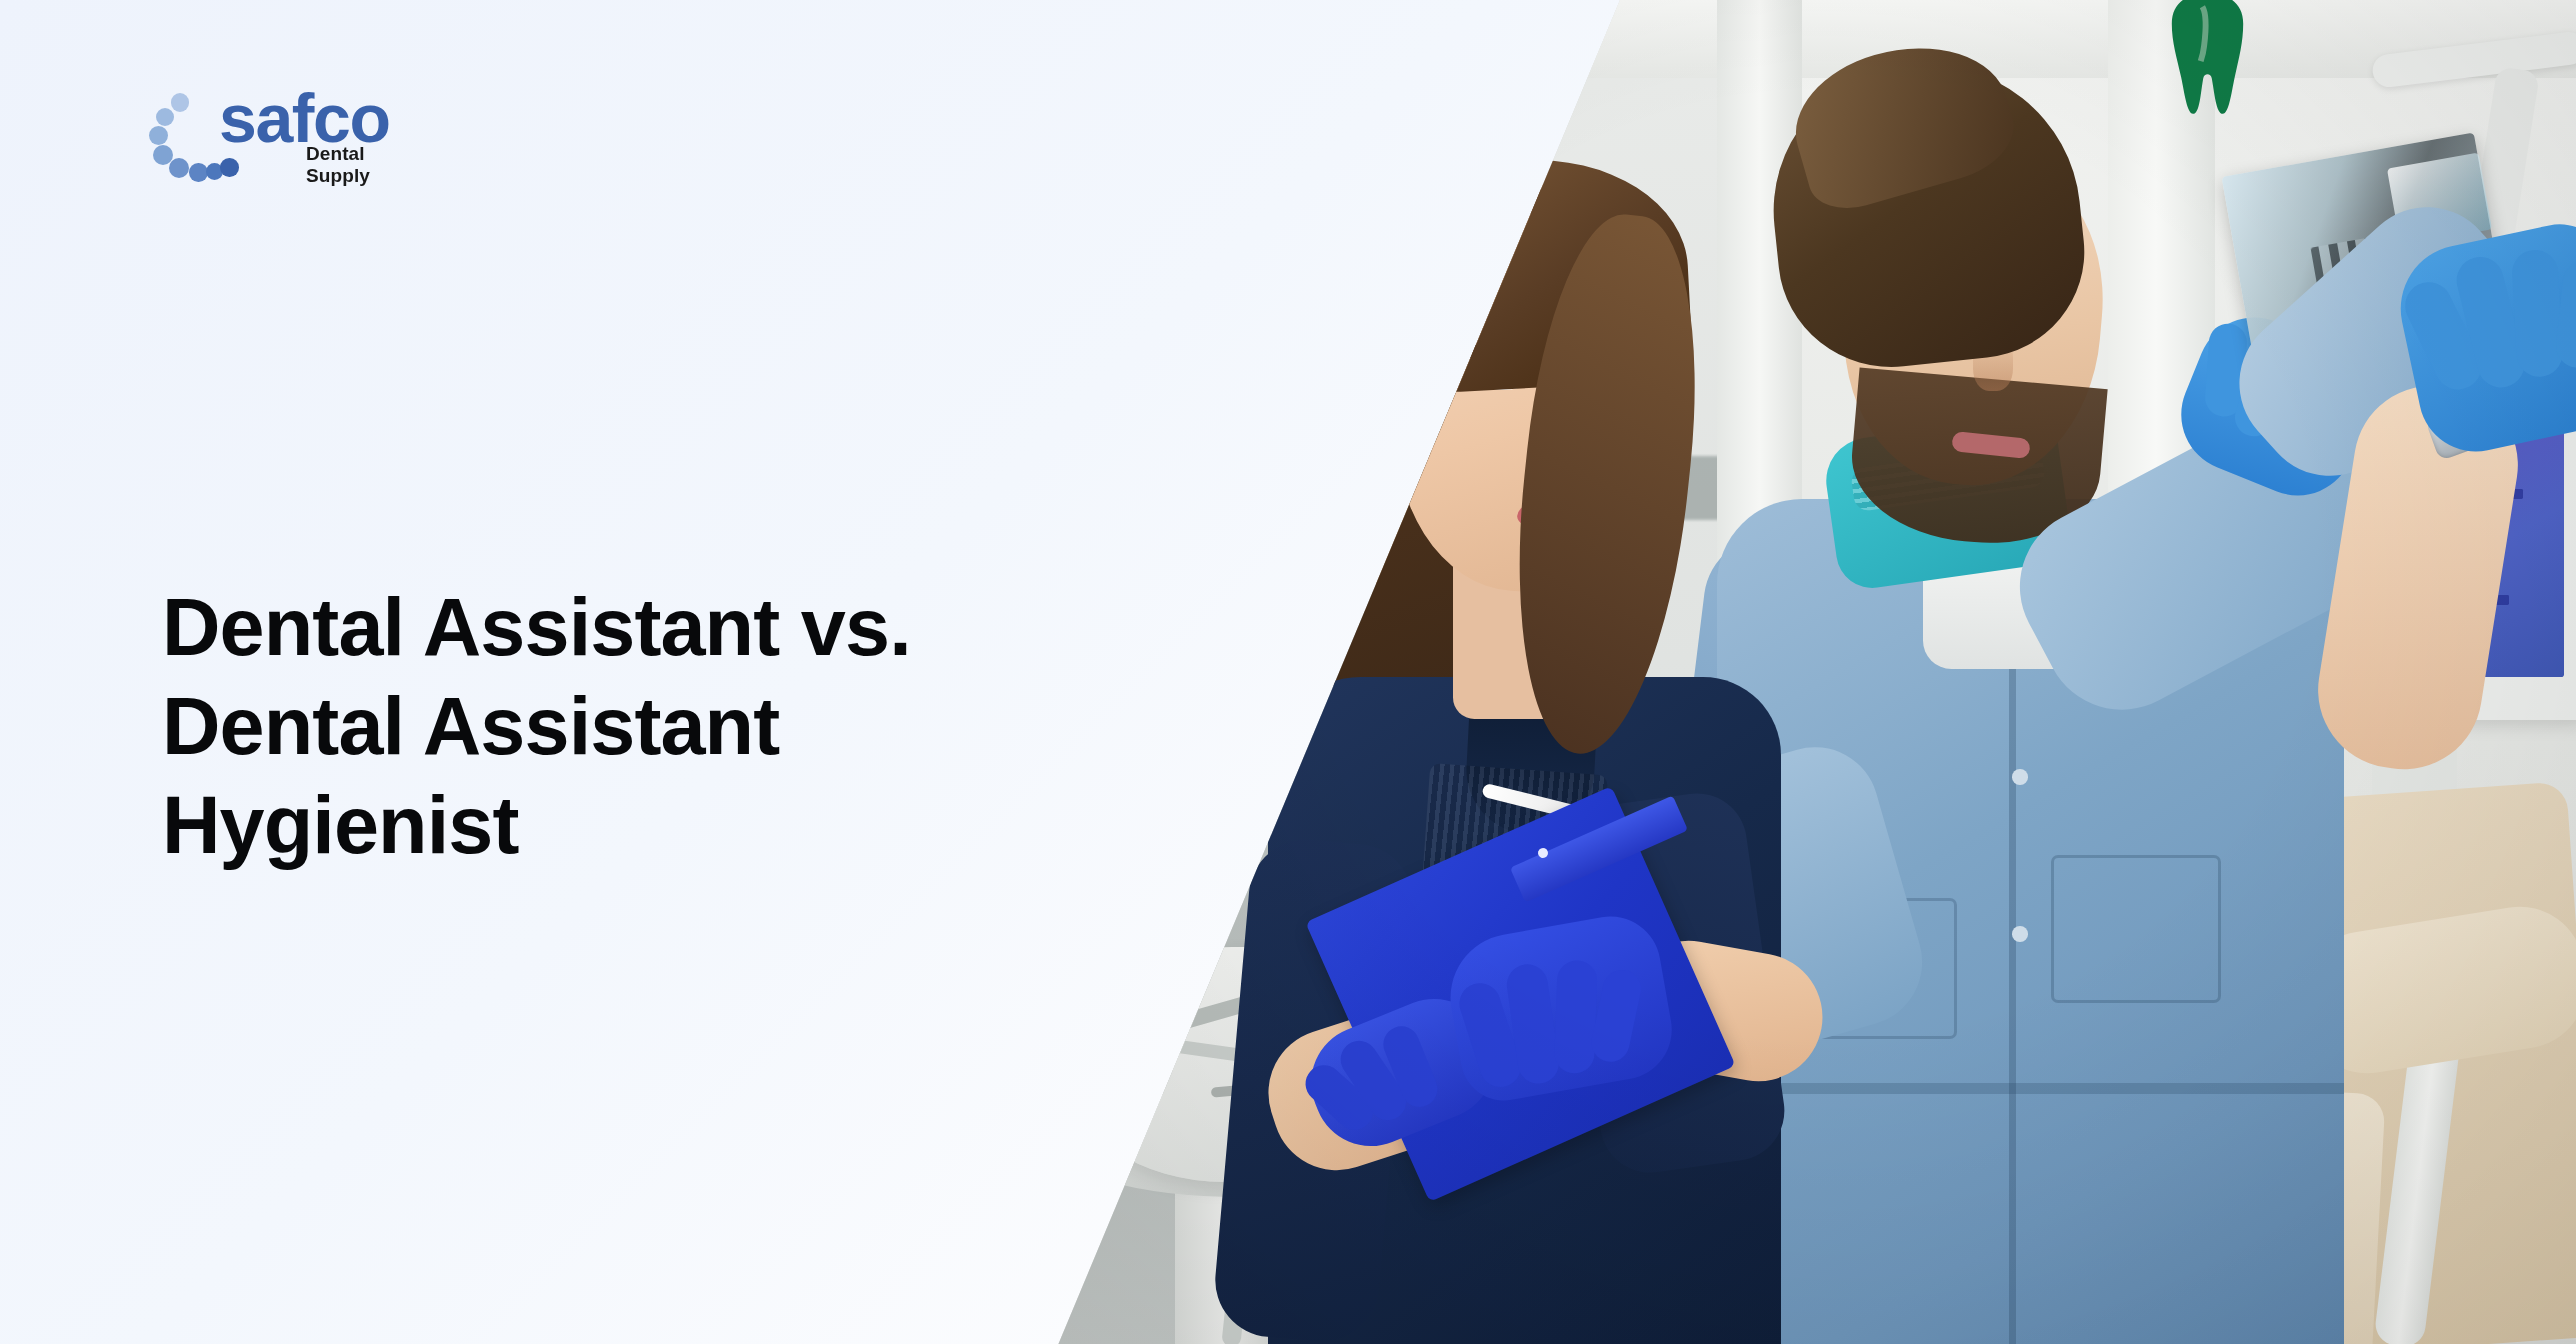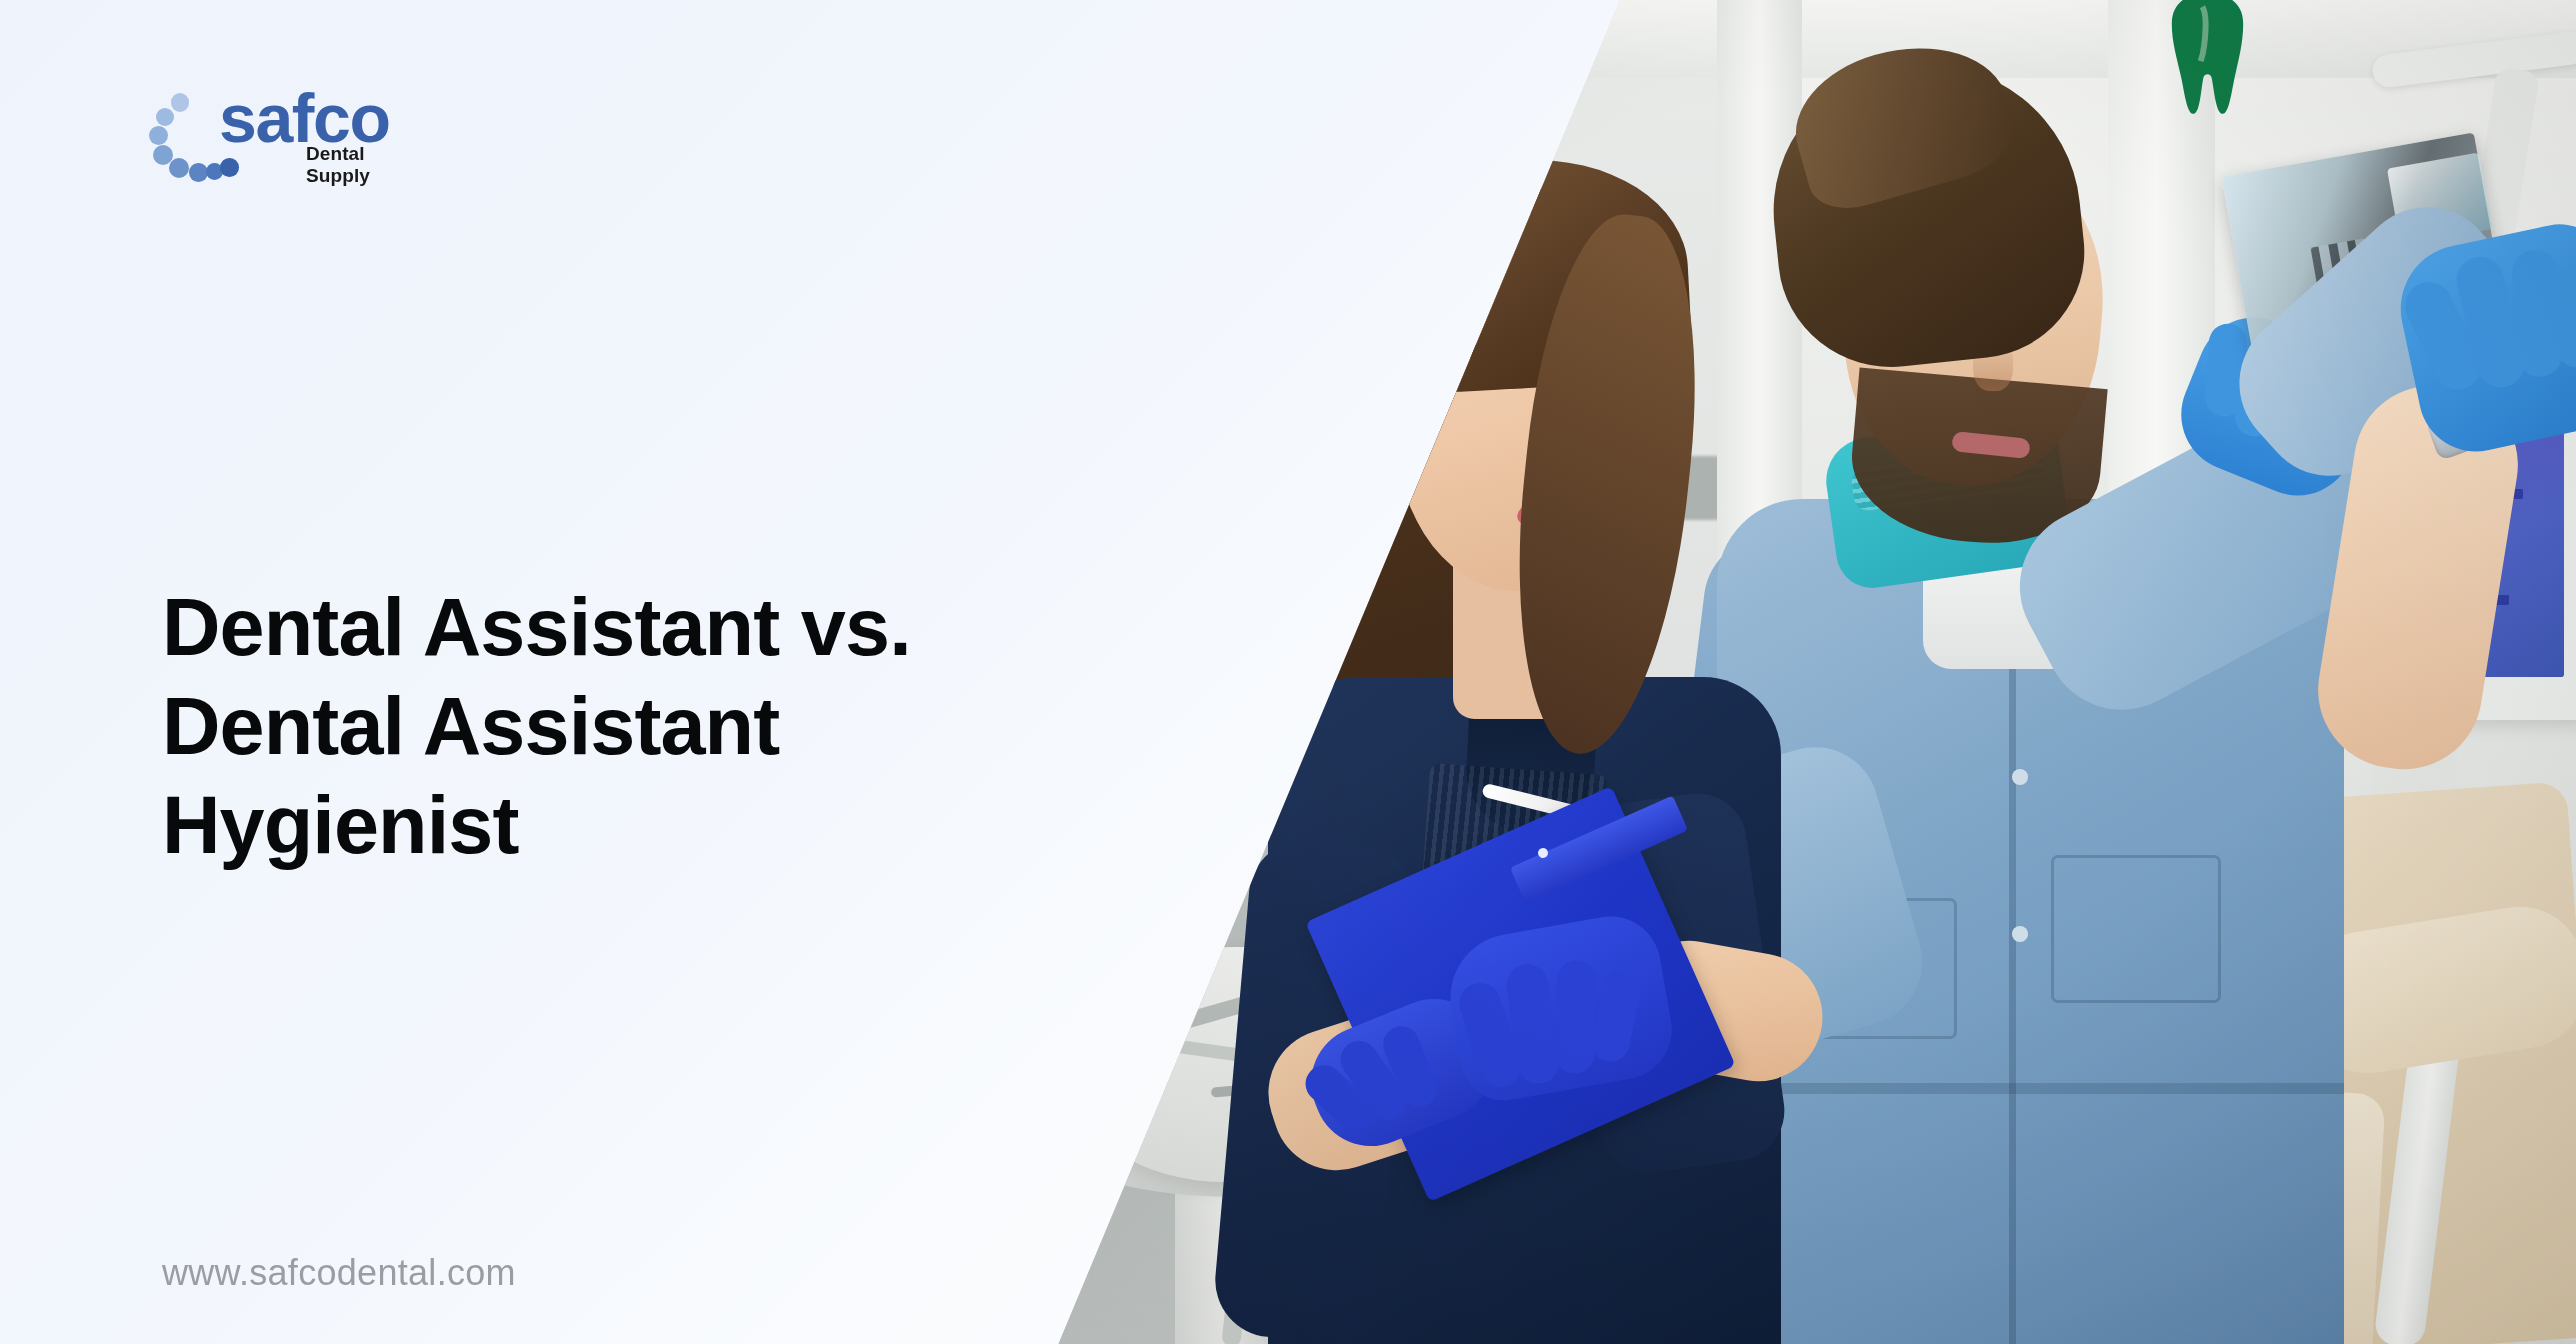--- a/index.html
+++ b/index.html
@@ -404,16 +404,15 @@
     <div class="logo-word">safco</div>
     <div class="logo-sub">Dental Supply</div>
   </div>
 
   <h1 class="headline">
     <span class="ln">Dental Assistant vs.</span>
     <span class="ln">Dental Assistant</span>
     <span class="ln">Hygienist</span>
   </h1>
 
-  <div class="site-url">www.safcodental.com</div>
 
 </div>
 
 
 </body></html>

